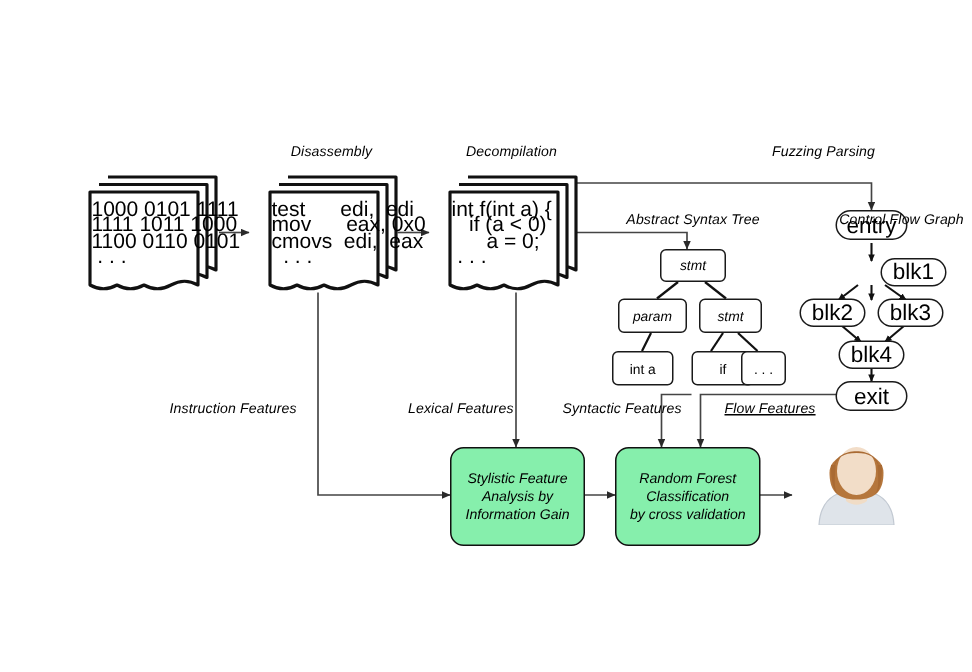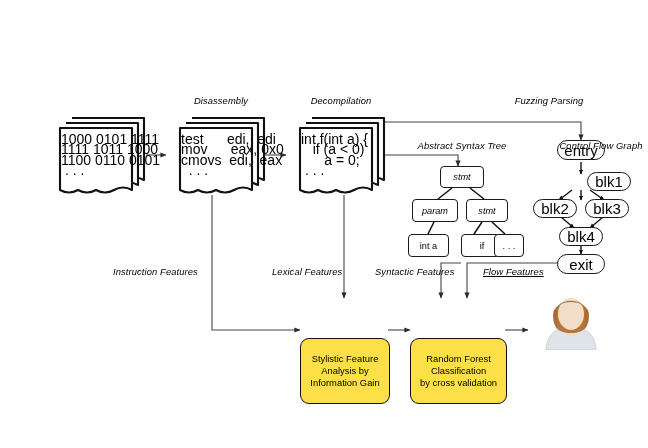--- a/index.html
+++ b/index.html
@@ -19,24 +19,24 @@
        font-size:14px;line-height:10.4px;white-space:pre;
        font-family:"Liberation Sans","DejaVu Sans",sans-serif;}
 
   .node{position:absolute;z-index:4;background:#fff;border:1.2px solid #1a1a1a;
         display:flex;align-items:center;justify-content:center;
         font-size:9.2px;box-sizing:border-box;}
   .node.ast{border-radius:4px;font-style:italic;}
   .node.ast.leaf{font-style:normal;}
   .node.cfg{border-radius:40px;font-size:15px;}
 
-  .pbox{position:absolute;z-index:4;background:#fde047;border:1.7px solid #111;
+  .pbox{position:absolute;z-index:4;background:#86efac;border:1.7px solid #111;
         border-radius:9px;display:flex;flex-direction:column;
         align-items:center;justify-content:center;
-        font-size:9.4px;line-height:12.2px;text-align:center;margin-top:40px;}
+        font-style:italic;font-size:9.4px;line-height:12.2px;text-align:center;}
 
   .avatar{position:absolute;z-index:4;}
   .caption{position:absolute;z-index:5;text-align:center;font-style:italic;
            font-size:9.4px;line-height:11.6px;transform:translateX(-50%);white-space:nowrap;}
 </style>
 </head>
 <body>
 
 <div id="canvas">
 

